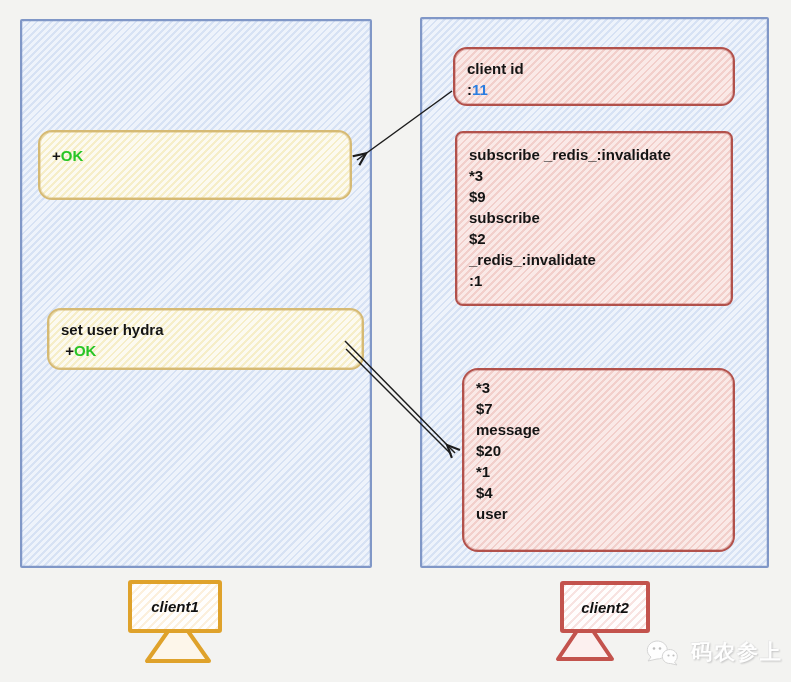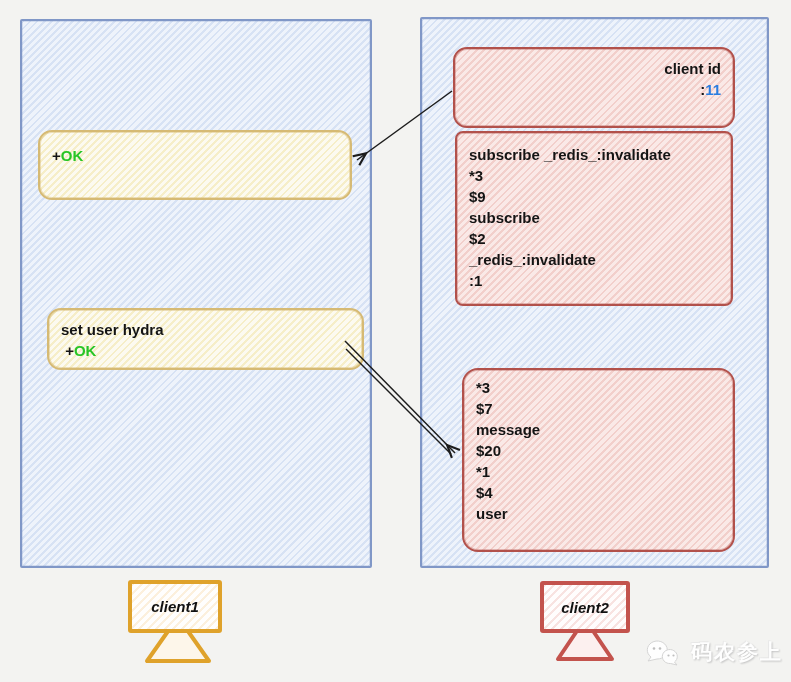--- a/index.html
+++ b/index.html
@@ -32,35 +32,35 @@
     border:2px solid #b2514b;
     background:repeating-linear-gradient(135deg,#f2cfcb 0px,#f2cfcb 2px,#fae9e7 2px,#fae9e7 5px);
     box-shadow:inset 0 0 0 1px rgba(178,81,75,.35);
   }
   .msgbox .line{white-space:pre;}
   .c-k{color:#141414;}
   .c-b{color:#2a7de1;}
   .c-g{color:#28c526;}
   #box0{left:38px;top:130px;width:314px;height:70px;padding-top:13px;}
   #box1{left:47px;top:308px;width:317px;height:62px;}
-  #box2{left:453px;top:47px;width:282px;height:81px;text-align:right;}
+  #box2{left:453px;top:47px;width:282px;height:59px;}
   #box3{left:455px;top:131px;width:278px;height:175px;border-radius:8px;padding-top:11px;}
   #box4{left:462px;top:368px;width:273px;height:184px;border-radius:16px;padding-top:7px;}
   
   .monitor-screen{
     position:absolute;box-sizing:border-box;border-radius:3px;
     display:flex;align-items:center;justify-content:center;
     font-weight:bold;font-size:15px;color:#111;z-index:3;font-style:italic;
   }
   .monitor-screen.m1{
     left:128px;top:580px;width:94px;height:53px;border:4px solid #dfa22b;
     background:repeating-linear-gradient(135deg,#fcf0dd 0px,#fcf0dd 2px,#fffefd 2px,#fffefd 6px);
   }
   .monitor-screen.m2{
-    left:540px;top:581px;width:90px;height:52px;border:4px solid #c3534d;
+    left:560px;top:581px;width:90px;height:52px;border:4px solid #c3534d;
     background:repeating-linear-gradient(135deg,#f8e3e1 0px,#f8e3e1 2px,#fffdfd 2px,#fffdfd 6px);
   }
   
   svg.overlay{position:absolute;left:0;top:0;z-index:2;pointer-events:none;}
   
   .watermark{
     position:absolute;right:8px;bottom:14px;z-index:4;
     display:flex;align-items:flex-start;gap:9px;opacity:.95;
   }
   .watermark .wm-text{

